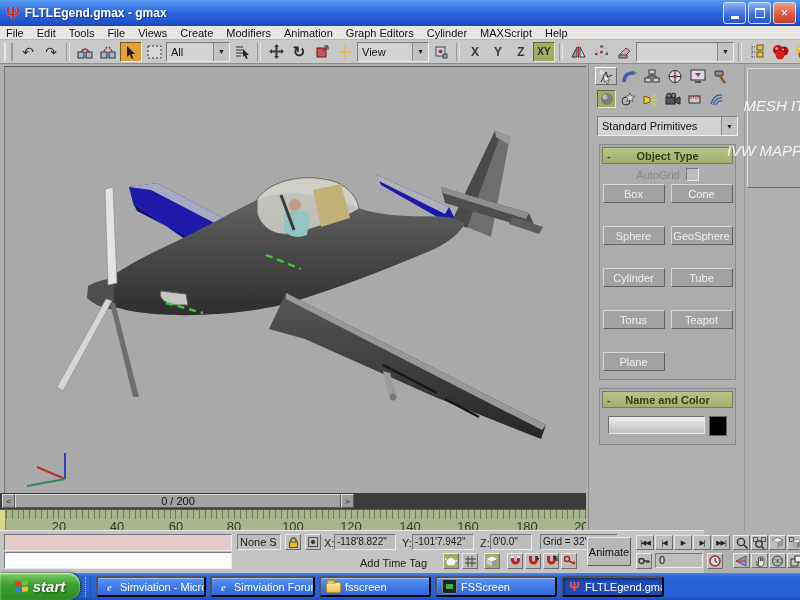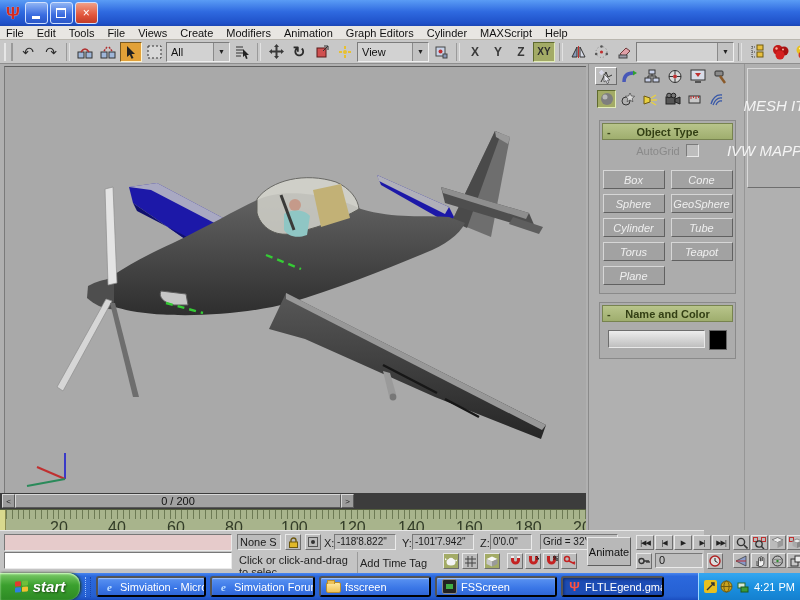--- a/index.html
+++ b/index.html
@@ -48,39 +48,39 @@
   .ts-handle{position:absolute;left:2px;top:1px;height:14px;width:352px;display:flex;}
   .ts-arrow{width:13px;height:14px;background:#9c9c9c;border:1px solid;border-color:#d8d8d8 #5a5a5a #5a5a5a #d8d8d8;box-sizing:border-box;
     display:flex;align-items:center;justify-content:center;font-size:8px;color:#222;}
   .ts-bar{flex:1;background:#a2a2a2;border:1px solid;border-color:#d8d8d8 #5a5a5a #5a5a5a #d8d8d8;box-sizing:border-box;
     display:flex;align-items:center;justify-content:center;color:#111;}
   .trackbar{position:absolute;left:0;top:445px;width:586px;height:21px;background:var(--trackbar-olive);
     border-top:1px solid #55603f;overflow:hidden;}
   .tb-ticks{position:absolute;left:0;top:0;width:100%;height:9px;
     background:repeating-linear-gradient(to right,#6d7a54 0 1px,transparent 1px 5.85px);}
   .tb-marker{position:absolute;left:0;top:0;width:5px;height:21px;background:#d9d98e;border-right:1px solid #8a8a4e;}
-  .ruler-label{position:absolute;top:9px;width:24px;text-align:center;font-size:16px;color:#333d28;}
+  .ruler-label{position:absolute;top:9px;width:24px;text-align:center;font-size:13px;color:#333d28;}
   
   .cmdpanel{position:absolute;left:588px;top:0;width:156px;height:466px;background:var(--panel-gray);
     border-left:1px solid #8a8a8a;box-sizing:border-box;}
   .cp-tabs{display:flex;gap:1px;padding:3px 2px 2px 6px;}
   .cp-tab{width:22px;height:18px;display:flex;align-items:center;justify-content:center;flex:none;}
   .cp-tab.active{background:#bdbdbd;border:1px solid;border-color:#fff #6e6e6e #6e6e6e #fff;box-sizing:border-box;}
   .cp-sub{display:flex;gap:3px;padding:3px 2px 4px 8px;}
   .cp-subbtn{width:19px;height:18px;display:flex;align-items:center;justify-content:center;flex:none;}
   .cp-subbtn.active{background:var(--active-xy-olive);border:1px solid;border-color:#5e6a2e #e2ecb8 #e2ecb8 #5e6a2e;box-sizing:border-box;}
   .cp-combo{margin:4px 6px 6px 8px;}
   .rollout{margin:8px 8px 0 10px;border:1px solid #8a8a8a;background:#acacac;padding-bottom:8px;}
   .rollout-hd{height:15px;margin:2px;background:linear-gradient(180deg,#b8c48b,#9fae6e);
     border:1px solid #77834f;display:flex;align-items:center;position:relative;}
   .rollout-hd .minus{position:absolute;left:4px;color:#3c461c;font-weight:bold;}
   .rollout-hd .rtitle{flex:1;text-align:center;color:#333f14;font-weight:bold;font-size:11px;}
   .autogrid-row{display:flex;justify-content:center;align-items:center;gap:6px;margin:4px 0 2px;color:#898989;}
   .chk{width:11px;height:11px;background:#bdbdbd;border:1px solid;border-color:#7a7a7a #e8e8e8 #e8e8e8 #7a7a7a;}
-  .obj-grid{display:grid;grid-template-columns:62px 62px;gap:5px 6px;justify-content:center;margin-top:13px;font-style:italic;}
+  .obj-grid{display:grid;grid-template-columns:62px 62px;gap:23px 6px;justify-content:center;margin-top:3px;}
   .obj-btn{height:17px;background:#a2a2a2;border:1px solid;border-color:#d6d6d6 #616161 #616161 #d6d6d6;
     color:#efefef;display:flex;align-items:center;justify-content:center;font-size:11px;}
   .obj-btn:last-child{grid-column:1;}
   .name-row{display:flex;gap:4px;margin:8px 8px 0;}
   .name-field{flex:1;height:16px;background:linear-gradient(180deg,#ededed,#bfbfbf);
     border:1px solid;border-color:#6e6e6e #e8e8e8 #e8e8e8 #6e6e6e;}
   .color-swatch{width:16px;height:18px;background:#000;border:1px solid #666;}
   
   .rightstrip{position:absolute;left:744px;top:0;width:56px;height:466px;background:var(--panel-gray);
     border-left:1px solid #969696;box-sizing:border-box;}
@@ -143,20 +143,21 @@
   
   .vp-svg{position:absolute;left:0;top:0;}
 </style>
 </head>
 <body>
 
 <div id="screen">
 
   <div class="titlebar">
     <span class="app-icon">Ψ</span>
+    <span class="title-text">FLTLEgend.gmax - gmax</span>
     <span class="winbtns">
       <span class="winbtn">
           <span class="glyph-min"></span>
         </span>
       <span class="winbtn">
           <span class="glyph-restore"></span>
         </span>
       <span class="winbtn close">×</span>
     </span>
   </div>
@@ -466,20 +467,24 @@
           <svg width="15" height="14">
               <rect x="2" y="4" width="11" height="7" fill="#c8c8c8" stroke="#333"></rect>
               <path d="M4 4 v3 M6.5 4 v2 M9 4 v3 M11.5 4 v2" stroke="#c03030"></path>
             </svg>
         </span>
         <span class="cp-subbtn">
           <svg width="15" height="14">
               <path d="M2 12 Q5 2 13 3 M4 13 Q7 5 13 6 M7 13 Q9 8 13 9" fill="none" stroke="#3858a8" stroke-width="1.3"></path>
             </svg>
         </span>
+      </div>
+      <div class="combo cp-combo">
+        <span class="cval">Standard Primitives</span>
+        <span class="carrow">▼</span>
       </div>
 
       <div class="rollout">
         <div class="rollout-hd">
           <span class="minus">-</span>
           <span class="rtitle">Object Type</span>
         </div>
         <div class="autogrid-row">
           <span>AutoGrid</span>
           <span class="chk"></span>
@@ -536,21 +541,20 @@
     </span>
 
     <span class="coord-label" style="left:324px">X:</span>
     <div class="inset coord-field" style="left:334px;width:62px">-118'8.822"</div>
     <span class="coord-label" style="left:402px">Y:</span>
     <div class="inset coord-field" style="left:412px;width:62px">-101'7.942"</div>
     <span class="coord-label" style="left:480px">Z:</span>
     <div class="inset coord-field" style="left:490px;width:42px">0'0.0"</div>
     <div class="inset coord-field" style="left:540px;width:78px;text-align:center">Grid = 32'9.701"</div>
 
-    <div class="prompt-field">Click or click-and-drag to selec</div>
     <div class="timetag">Add Time Tag</div>
 
     <span class="sb-btn olivebtn" style="left:443px;top:22px">
       <svg width="12" height="10">
           <ellipse cx="6" cy="6" rx="4.5" ry="3.5" fill="#f4f4f4"></ellipse>
           <path d="M1 4 L0.2 2.5 M10.5 5 l1.5 -1" stroke="#f4f4f4" stroke-width="1.5"></path>
           <ellipse cx="6" cy="2.8" rx="2" ry="1" fill="#f4f4f4"></ellipse>
         </svg>
     </span>
     <span class="sb-btn" style="left:462px;top:22px">
@@ -701,36 +705,15 @@
           <span class="ticon app"></span>
           <span>FSScreen</span>
         </button>
 
         <button class="task active" style="width:103px">
           <span class="ticon gmax">Ψ</span>
           <span>FLTLEgend.gmax - g...</span>
         </button>
 
     </div>
-    <div class="tray">
-      <span class="tray-ic" style="background:#e8c020">
-        <svg width="9" height="9">
-            <path d="M1 8 L8 1 M5 1 h3 v3" stroke="#333" fill="none" stroke-width="1.4"></path>
-          </svg>
-      </span>
-      <span class="tray-ic">
-        <svg width="13" height="13">
-            <circle cx="6.5" cy="6.5" r="5.5" fill="#caa21e" stroke="#6e5a10"></circle>
-            <ellipse cx="6.5" cy="6.5" rx="2.6" ry="5.5" fill="none" stroke="#6e5a10"></ellipse>
-            <path d="M1 6.5 h11" stroke="#6e5a10"></path>
-          </svg>
-      </span>
-      <span class="tray-ic">
-        <svg width="12" height="12">
-            <rect x="1" y="2" width="7" height="5" fill="#d8e8d8" stroke="#2a6a2a"></rect>
-            <rect x="4" y="6" width="7" height="5" fill="#3a9a3a" stroke="#1e5a1e"></rect>
-          </svg>
-      </span>
-      <span class="time">4:21 PM</span>
-    </div>
   </div>
 
 </div>
 
 </body></html>

